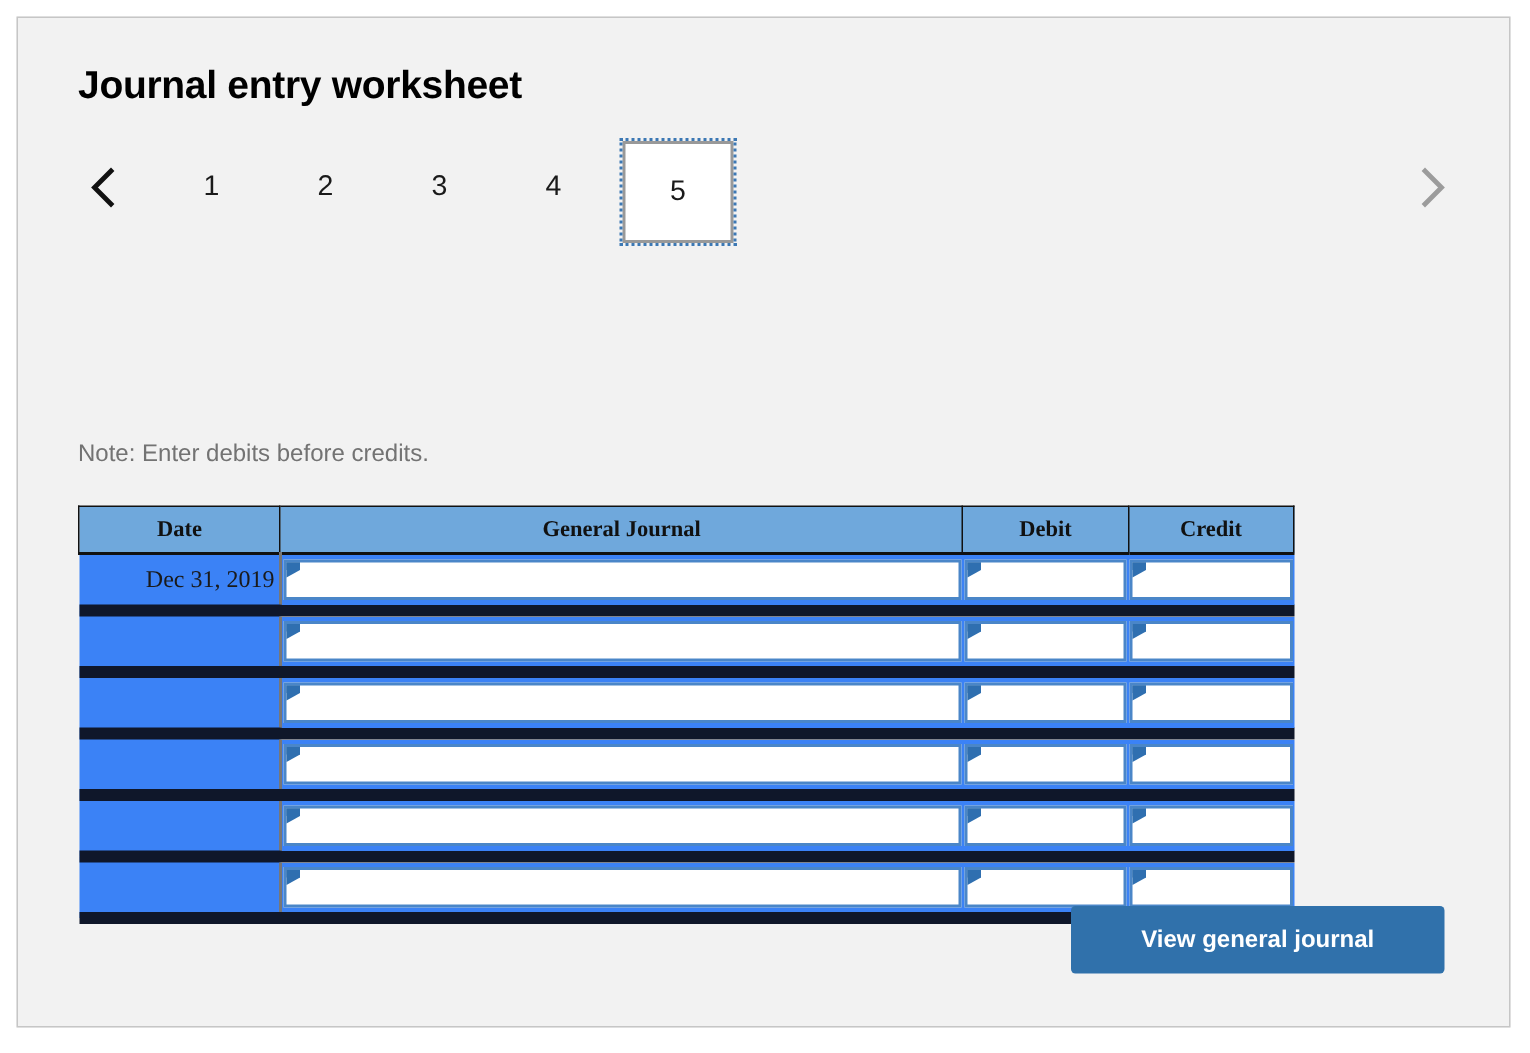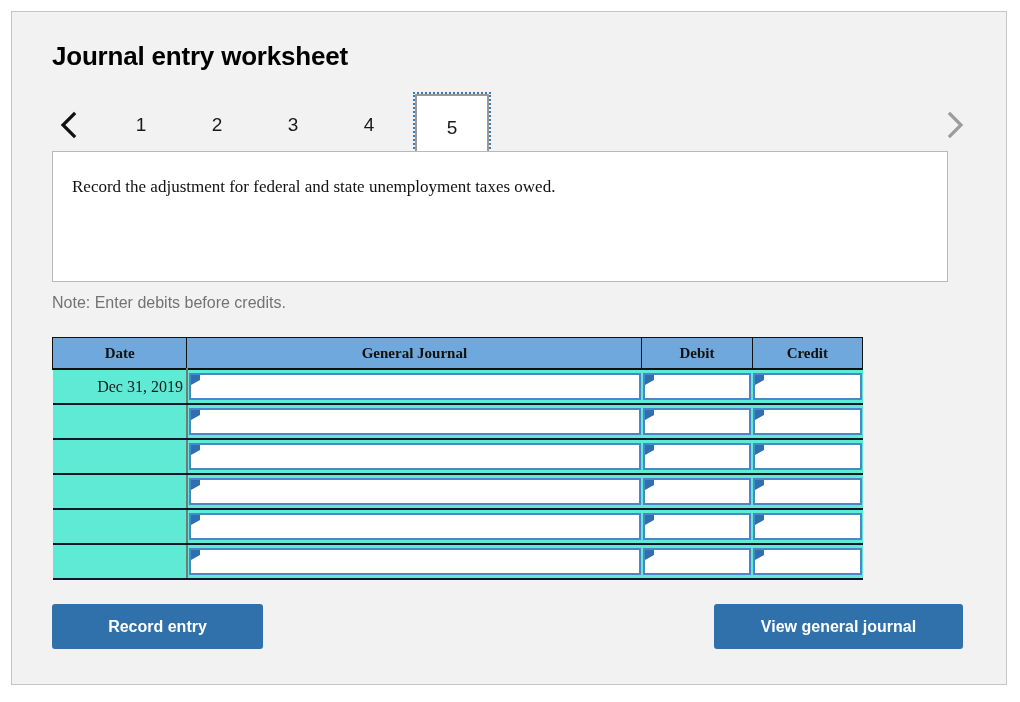--- a/index.html
+++ b/index.html
@@ -141,23 +141,23 @@
     font-family: "Liberation Serif", serif;
   }
   .col-date   { width: 128px; }
   .col-gj     { width: 433px; }
   .col-debit  { width: 105px; }
   .col-credit { width: 105px; }
 
   .journal td {
     padding: 0;
     height: 33px;
-    background: #5eead4;
+    background: #3b82f6;
     border: none;
-    border-bottom: 2px solid #0f172a;
+    border-bottom: 8px solid #0f172a;
     vertical-align: middle;
   }
   .journal tr:first-child td { border-top: 2px solid #111111; }
 
   .date-cell {
     border-right: 2px solid #777777 !important;
     text-align: right;
     padding-right: 3px !important;
     font-size: 16px;
     color: #1a1a1a;
@@ -242,23 +242,20 @@
       </div>
 
       <div class="chev chev-next">
         <svg width="22" height="30" viewBox="0 0 22 30">
           <polyline points="6,4 17,15 6,26" fill="none" stroke="#9c9c9c" stroke-width="3.2" stroke-linecap="square" stroke-linejoin="miter"></polyline>
         </svg>
       </div>
 
     </div>
 
-    <div class="instruction-box">
-      <div class="instruction-text">Record the adjustment for federal and state unemployment taxes owed.</div>
-    </div>
 
     <div class="note">Note: Enter debits before credits.</div>
 
     <table class="journal">
       <colgroup>
         <col class="col-date">
         <col class="col-gj">
         <col class="col-debit">
         <col class="col-credit">
       </colgroup>
@@ -339,17 +336,16 @@
           <td class="input-cell">
             <div class="field"></div>
           </td>
           <td class="input-cell">
             <div class="field"></div>
           </td>
         </tr>
       </tbody>
     </table>
 
-    <div class="btn btn-record">Record entry</div>
     <div class="btn btn-view">View general journal</div>
 
   </div>
 </div>
 
 </body></html>

